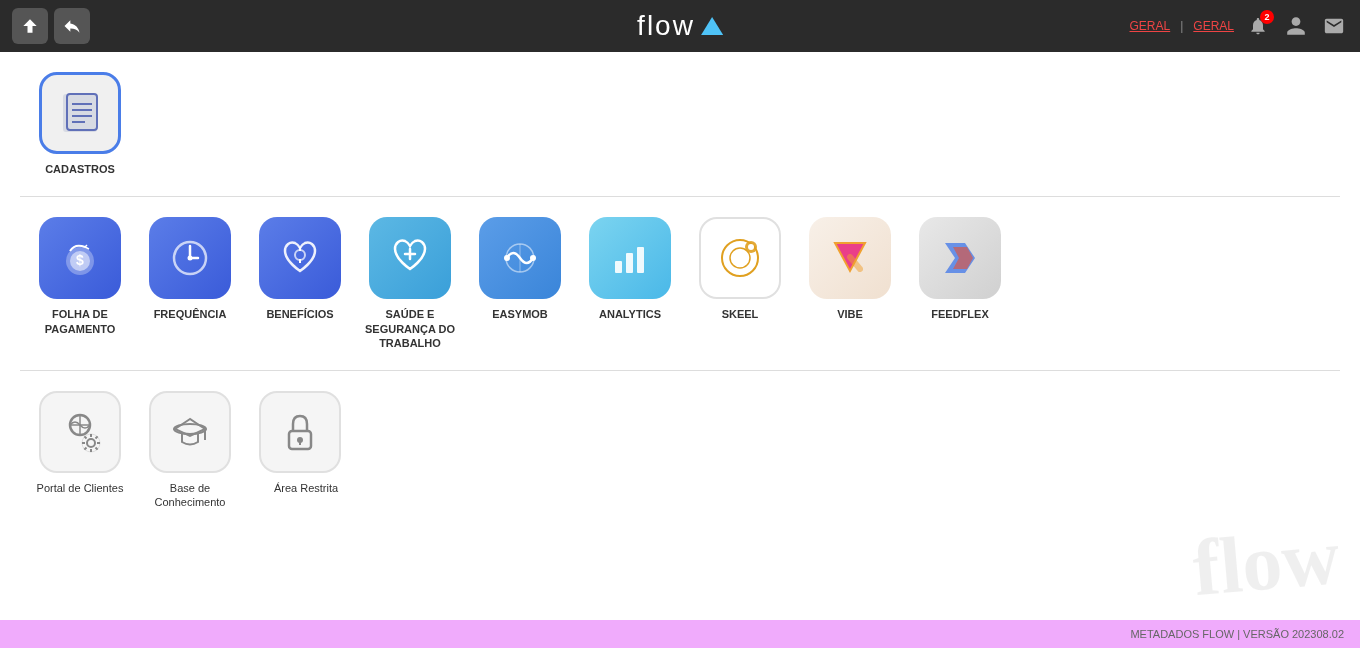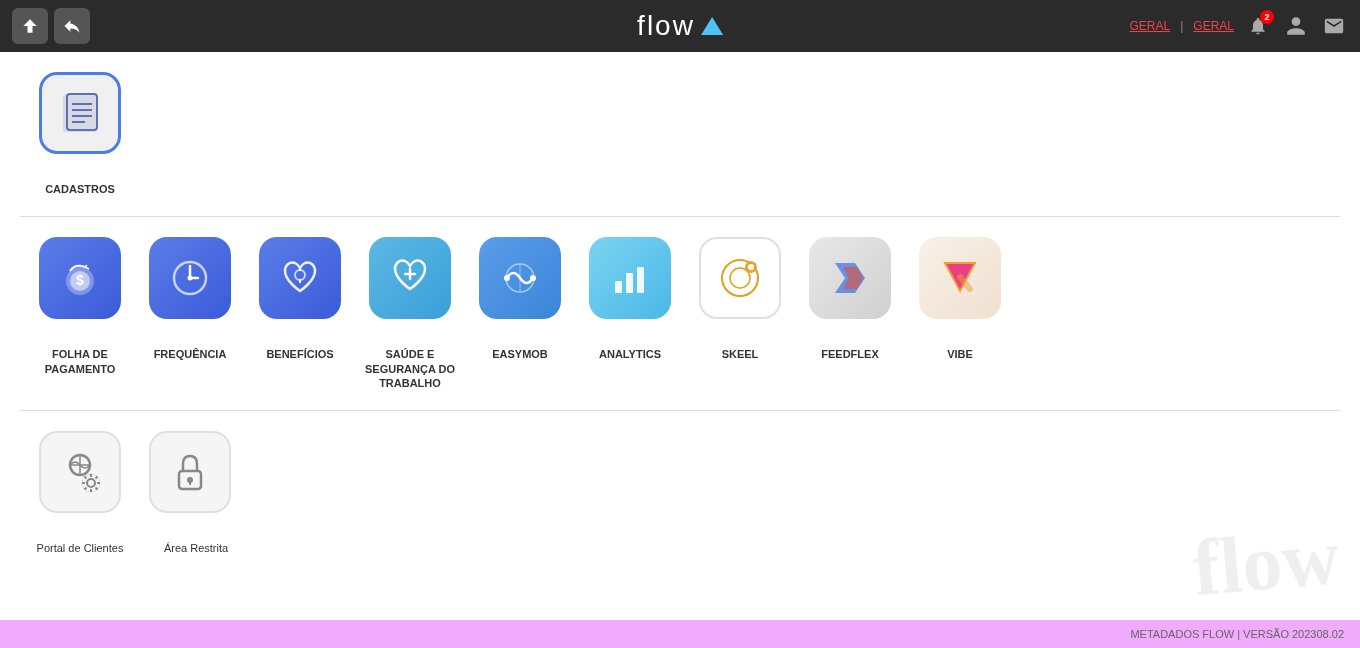--- a/index.html
+++ b/index.html
@@ -86,21 +86,20 @@
     }
 
     
     .module-item {
       display: flex;
       flex-direction: column;
       align-items: center;
       width: 100px;
       cursor: pointer;
       text-align: center;
-      gap: 20px;
     }
     .module-icon-box {
       width: 82px; height: 82px;
       border-radius: 18px;
       display: flex; align-items: center; justify-content: center;
       margin-bottom: 8px;
       position: relative;
       overflow: hidden;
     }
     .module-label {
@@ -307,38 +306,38 @@
           <circle cx="25" cy="25" r="18" fill="none" stroke="#e0a020" stroke-width="2"></circle>
           <circle cx="25" cy="25" r="10" fill="none" stroke="#e0a020" stroke-width="1.5"></circle>
           <circle cx="36" cy="14" r="6" fill="#e0a020" opacity="0.9"></circle>
           <circle cx="36" cy="14" r="3" fill="white"></circle>
         </svg>
       </div>
       <div class="module-label">SKEEL</div>
     </div>
 
     <div class="module-item">
-      <div class="module-icon-box icon-feedflex">
-        <svg class="icon-svg" viewBox="0 0 50 50">
-          <polygon points="10,10 30,10 40,25 30,40 10,40 20,25" fill="#4a7de8" opacity="0.8"></polygon>
-          <polygon points="18,14 32,14 38,25 32,36 18,36 24,25" fill="#e85030" opacity="0.6"></polygon>
-        </svg>
-      </div>
-      <div class="module-label">FEEDFLEX</div>
-    </div>
-
-    <div class="module-item">
       <div class="module-icon-box icon-vibe">
         <svg class="icon-svg" viewBox="0 0 50 50">
           <polygon points="10,10 40,10 25,38" fill="#e8207a" opacity="0.85"></polygon>
           <polygon points="10,10 40,10 25,38" fill="none" stroke="#f0a030" stroke-width="2"></polygon>
           <line x1="25" y1="24" x2="35" y2="36" stroke="#f0a030" stroke-width="6" stroke-linecap="round" opacity="0.5"></line>
         </svg>
       </div>
       <div class="module-label">VIBE</div>
+    </div>
+
+    <div class="module-item">
+      <div class="module-icon-box icon-feedflex">
+        <svg class="icon-svg" viewBox="0 0 50 50">
+          <polygon points="10,10 30,10 40,25 30,40 10,40 20,25" fill="#4a7de8" opacity="0.8"></polygon>
+          <polygon points="18,14 32,14 38,25 32,36 18,36 24,25" fill="#e85030" opacity="0.6"></polygon>
+        </svg>
+      </div>
+      <div class="module-label">FEEDFLEX</div>
     </div>
   </div>
 
   <hr class="section-divider">
 
   <div class="module-grid">
 
     <div class="module-item">
       <div class="module-icon-box icon-portal">
         <svg class="icon-svg" viewBox="0 0 50 50">
@@ -355,20 +354,32 @@
           <line x1="42" y1="36" x2="45" y2="36" stroke="#888" stroke-width="2"></line>
           <line x1="29.4" y1="29.4" x2="31.5" y2="31.5" stroke="#888" stroke-width="2"></line>
           <line x1="40.5" y1="40.5" x2="42.6" y2="42.6" stroke="#888" stroke-width="2"></line>
           <line x1="42.6" y1="29.4" x2="40.5" y2="31.5" stroke="#888" stroke-width="2"></line>
           <line x1="31.5" y1="40.5" x2="29.4" y2="42.6" stroke="#888" stroke-width="2"></line>
         </svg>
       </div>
       <div class="module-label" style="font-weight:normal; text-transform:none;">Portal de Clientes</div>
     </div>
 
+    <div class="module-item">
+      <div class="module-icon-box icon-base">
+        <svg class="icon-svg" viewBox="0 0 50 50">
+
+          <ellipse cx="25" cy="22" rx="16" ry="5" fill="none" stroke="#888" stroke-width="2"></ellipse>
+          <polygon points="25,12 10,22 25,29 40,22" fill="none" stroke="#888" stroke-width="2"></polygon>
+          <line x1="40" y1="22" x2="40" y2="33" stroke="#888" stroke-width="2"></line>
+          <path d="M17 26 L17 35 Q25 40 33 35 L33 26" fill="none" stroke="#888" stroke-width="2"></path>
+        </svg>
+      </div>
+      <div class="module-label" style="font-weight:normal; text-transform:none;">Base de<br>Conhecimento</div>
+    </div>
 
     <div class="module-item">
       <div class="module-icon-box icon-restrita">
         <svg class="icon-svg" viewBox="0 0 50 50">
 
           <rect x="14" y="24" width="22" height="18" rx="3" fill="none" stroke="#888" stroke-width="2.5"></rect>
           <path d="M18 24 L18 17 Q18 9 25 9 Q32 9 32 17 L32 24" fill="none" stroke="#888" stroke-width="2.5"></path>
           <circle cx="25" cy="33" r="3" fill="#888"></circle>
           <line x1="25" y1="33" x2="25" y2="38" stroke="#888" stroke-width="2"></line>
         </svg>

